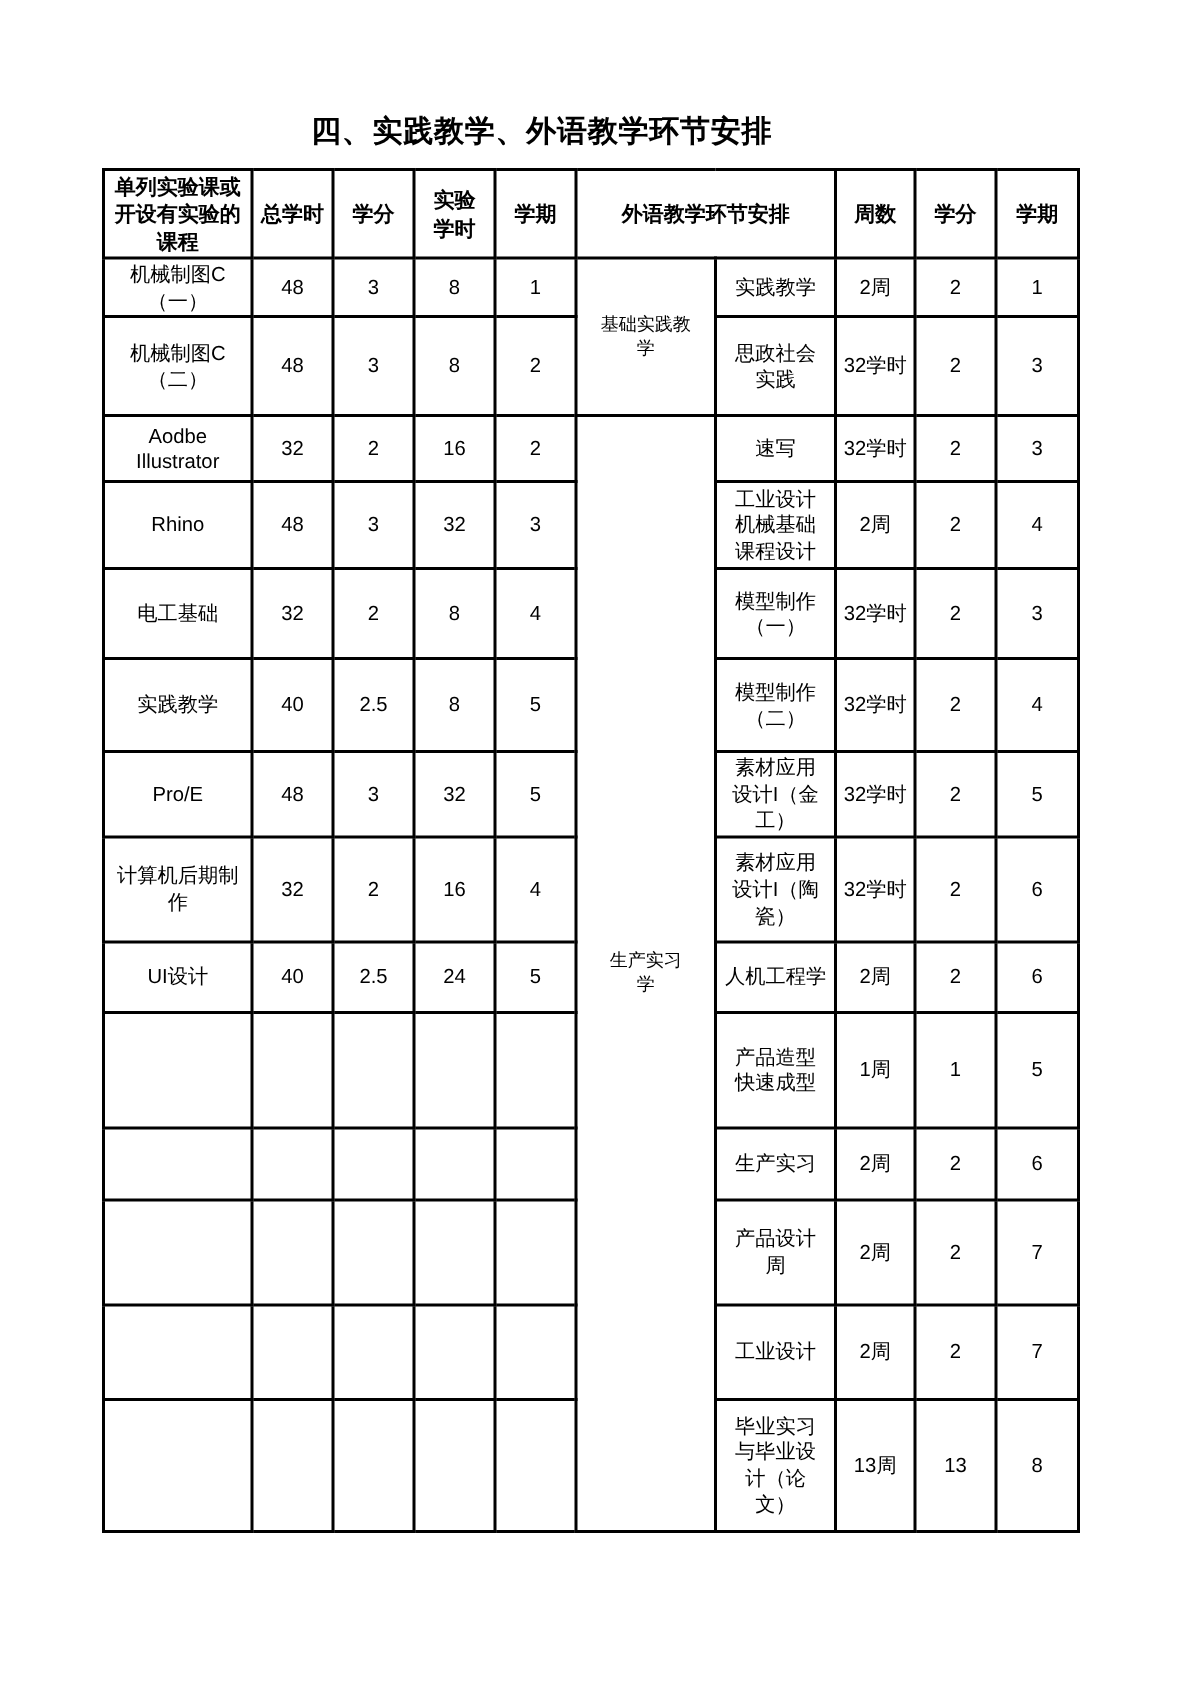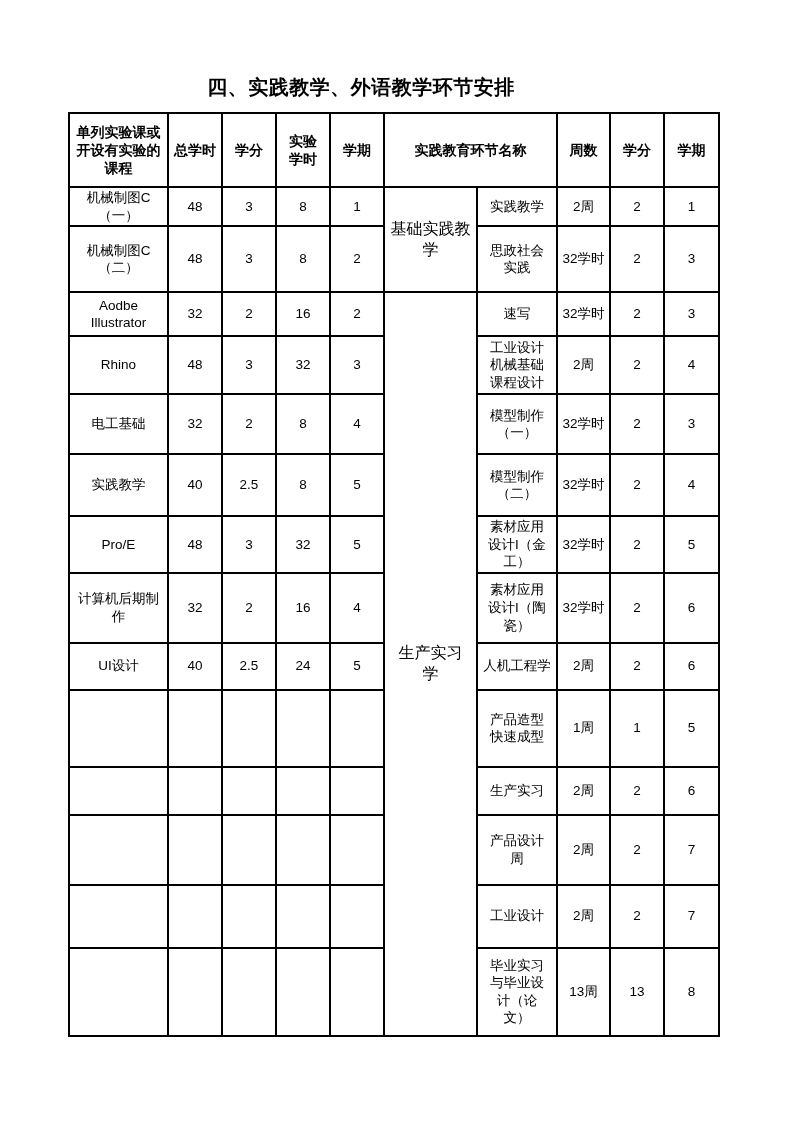--- a/index.html
+++ b/index.html
@@ -38,21 +38,21 @@
     vertical-align: middle;
     font-size: 13.5px;
     line-height: 1.3;
     white-space: pre-line;
     overflow: hidden;
   }
   .doc-table th {
     font-weight: bold;
     font-size: 14px;
   }
-  .doc-table td.category-cell { font-size: 16px; margin-left: 43px; }
+  .doc-table td.category-cell { font-size: 12px; margin-left: 43px; }
 </style>
 </head>
 <body>
 
 <div class="page">
 
   <h1 class="doc-title">四、实践教学、外语教学环节安排</h1>
 
   <table class="doc-table">
     <colgroup>
@@ -62,30 +62,30 @@
         <col style="width:54px">
         <col style="width:54px">
       <col style="width:93px">
         <col style="width:80px">
         <col style="width:53px">
         <col style="width:54px">
         <col style="width:55px">
     </colgroup>
 
     <tbody>
-        <tr style="height:74px">
+        <tr style="height:59px">
       <th>单列实验课或
 开设有实验的
 课程</th>
       <th>总学时</th>
       <th>学分</th>
       <th>实验
 学时</th>
       <th>学期</th>
-      <th colspan="2">实践教育环节名称</th>
+      <th colspan="2">外语教学环节安排</th>
       <th>周数</th>
       <th>学分</th>
       <th>学期</th>
     </tr>
 
     <tr style="height:39px">
       <td>机械制图C
 （一）</td>
       <td>48</td>
       <td>3</td>

